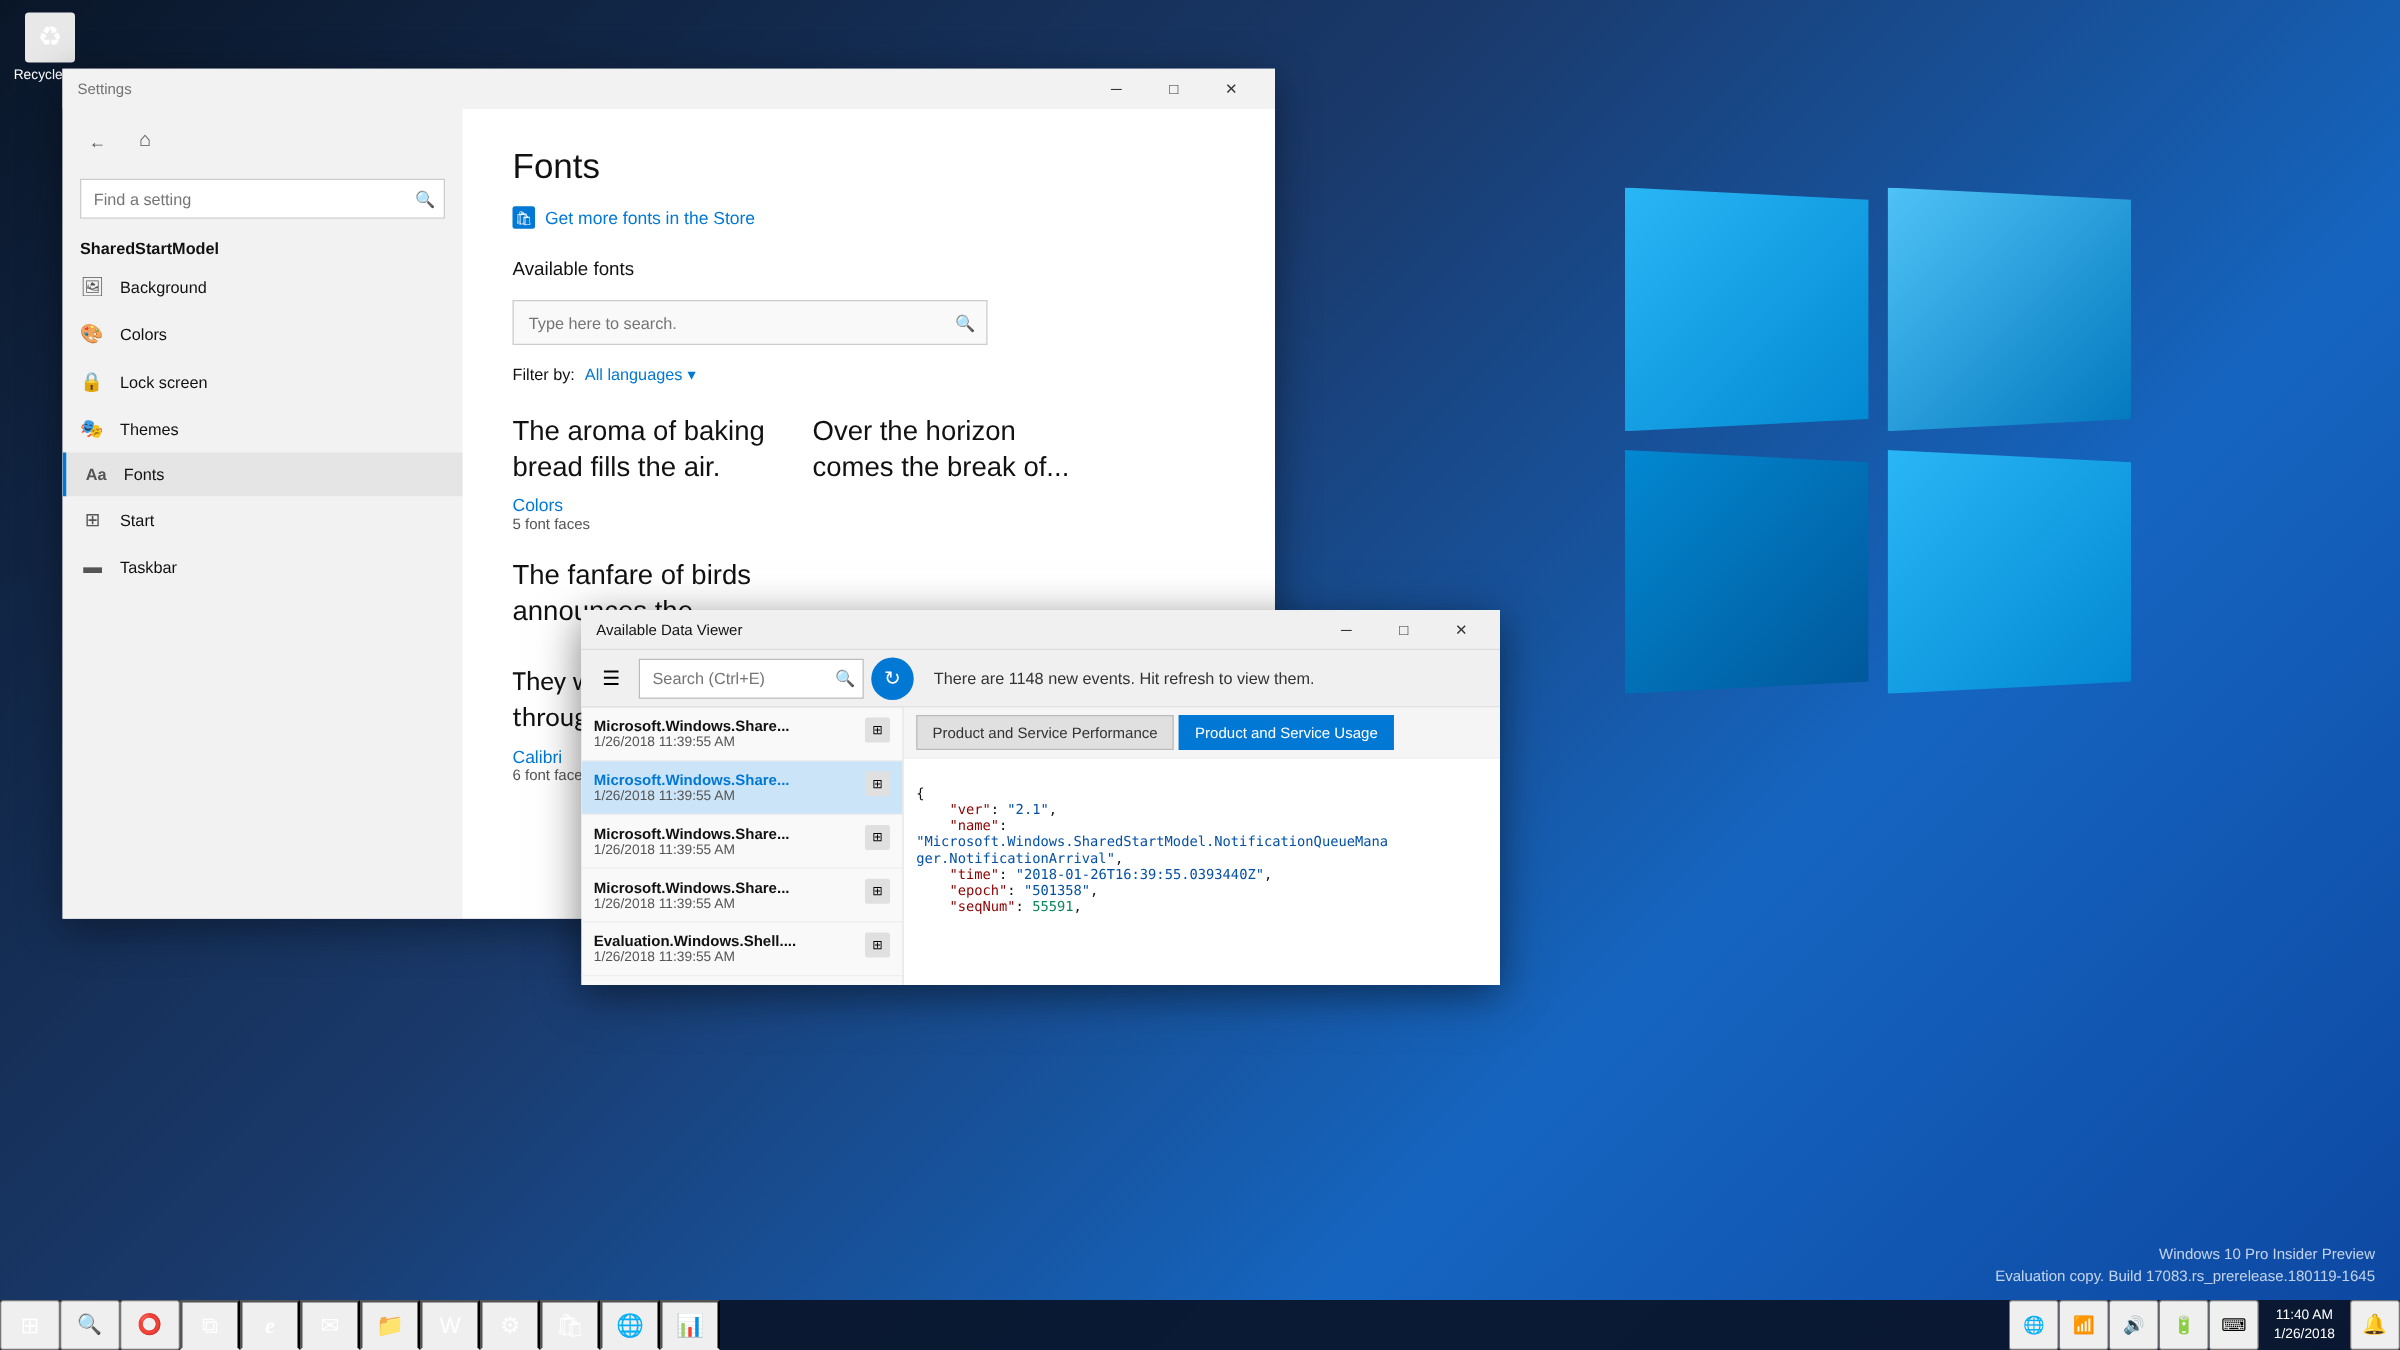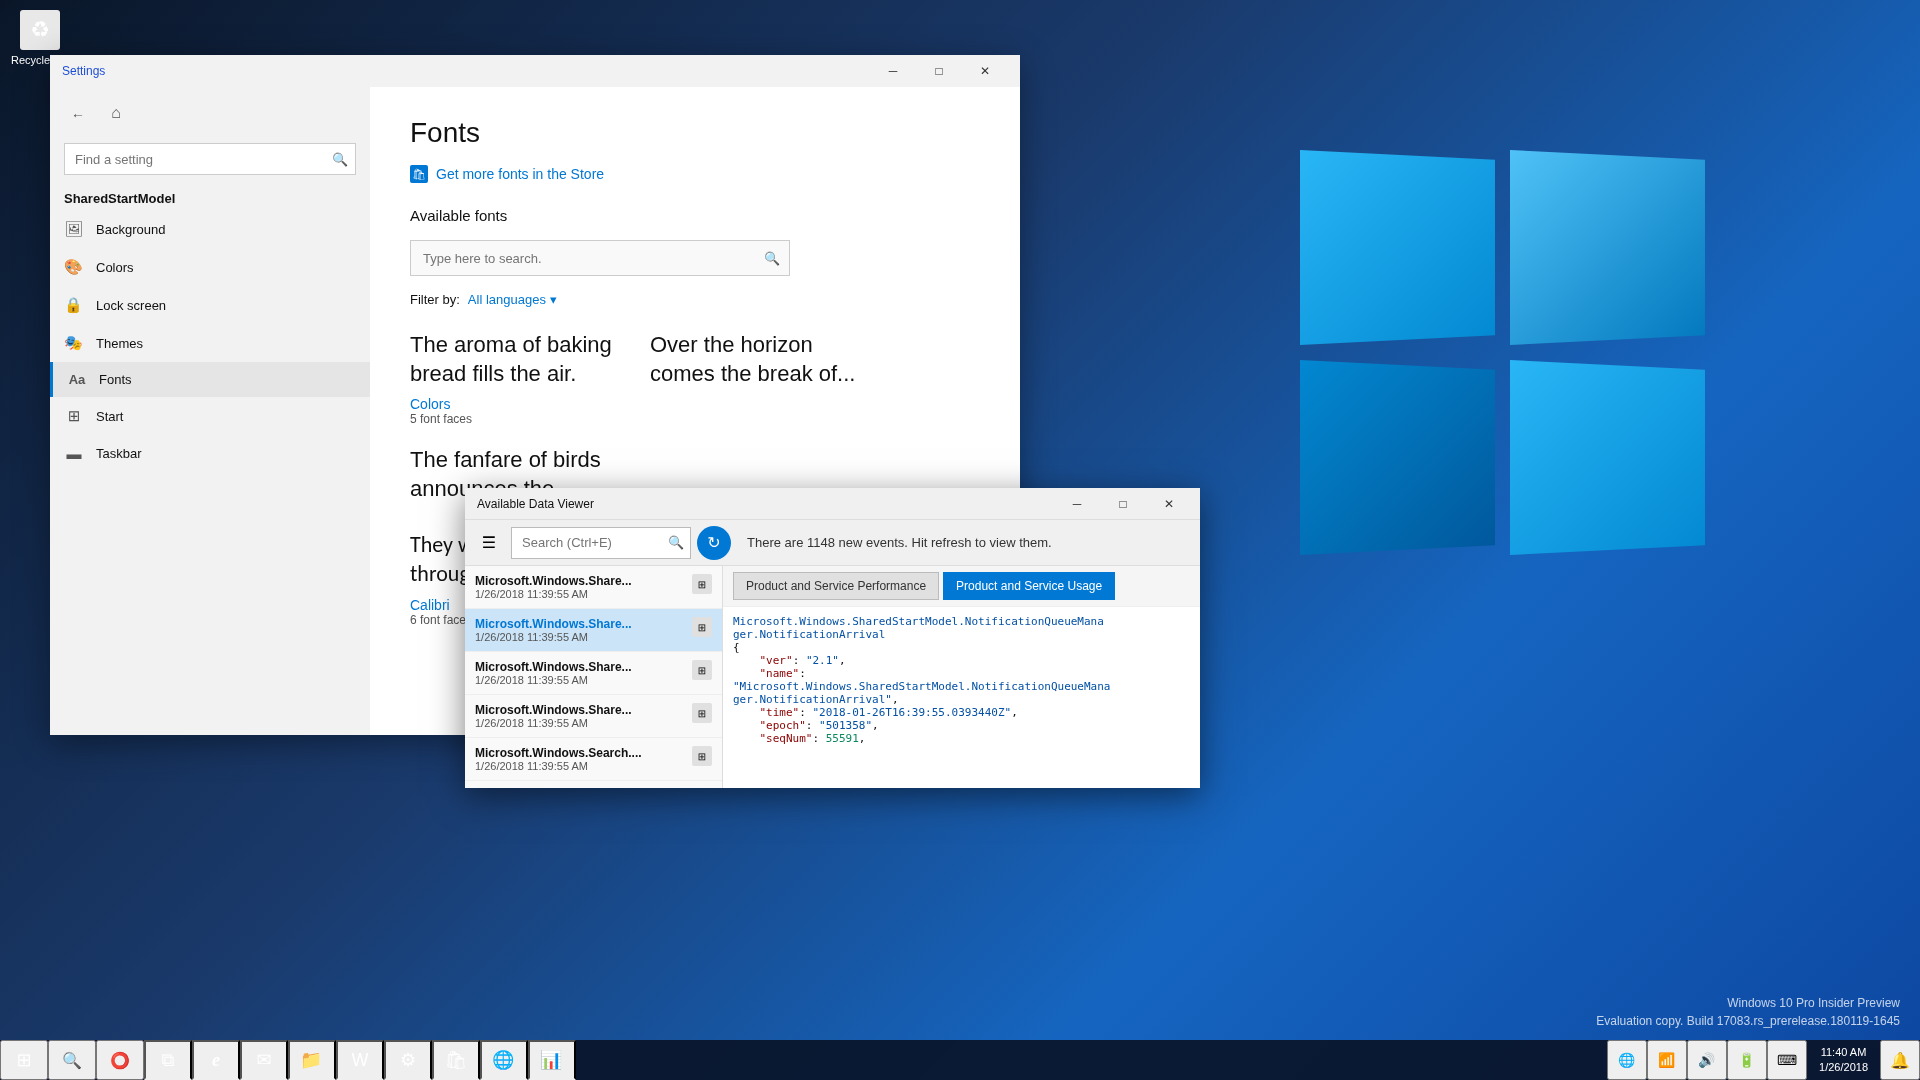--- a/index.html
+++ b/index.html
@@ -602,21 +602,21 @@
 
 <div class="recycle-bin">
   <div class="recycle-bin-icon">♻</div>
   <span>Recycle Bin</span>
 </div>
 
 <div class="settings-window">
 
   <div class="settings-titlebar">
     <div class="settings-titlebar-left">
-      <span style="font-size:12px;color:#1d4ed8;text-align:right;">Settings</span>
+      <span style="font-size:12px;color:#737373;text-align:right;">Settings</span>
     </div>
     <div class="titlebar-controls">
       <button class="titlebar-btn">─</button>
       <button class="titlebar-btn">□</button>
       <button class="titlebar-btn close">✕</button>
     </div>
   </div>
 
   <div class="settings-body">
 
@@ -754,34 +754,33 @@
       </div>
       <div class="ddv-list-item">
         <div class="ddv-list-item-info">
           <div class="ddv-list-item-name">Microsoft.Windows.Share...</div>
           <div class="ddv-list-item-date">1/26/2018 11:39:55 AM</div>
         </div>
         <div class="ddv-list-item-icon">⊞</div>
       </div>
       <div class="ddv-list-item">
         <div class="ddv-list-item-info">
-          <div class="ddv-list-item-name">Microsoft.Windows.Search....</div>
+          <div class="ddv-list-item-name">Evaluation.Windows.Shell....</div>
           <div class="ddv-list-item-date">1/26/2018 11:39:55 AM</div>
         </div>
         <div class="ddv-list-item-icon">⊞</div>
       </div>
     </div>
 
     <div class="ddv-detail">
       <div class="ddv-tabs-row">
         <button class="ddv-tab">Product and Service Performance</button>
         <button class="ddv-tab active">Product and Service Usage</button>
       </div>
-      <div class="ddv-json"><span style="color:#0451a5;">Microsoft.Windows.SharedStartModel.NotificationQueueMana
-ger.NotificationArrival</span>
+      <div class="ddv-json">
 {
     <span style="color:#8b0000;">"ver"</span>: <span style="color:#0451a5;">"2.1"</span>,
     <span style="color:#8b0000;">"name"</span>:
 <span style="color:#0451a5;">"Microsoft.Windows.SharedStartModel.NotificationQueueMana
 ger.NotificationArrival"</span>,
     <span style="color:#8b0000;">"time"</span>: <span style="color:#0451a5;">"2018-01-26T16:39:55.0393440Z"</span>,
     <span style="color:#8b0000;">"epoch"</span>: <span style="color:#0451a5;">"501358"</span>,
     <span style="color:#8b0000;">"seqNum"</span>: <span style="color:#09885a;">55591</span>,</div>
     </div>
   </div>

